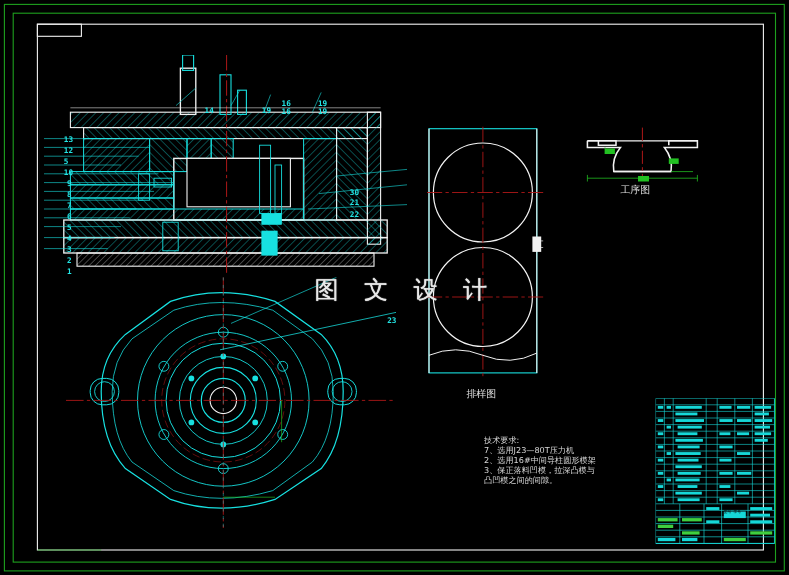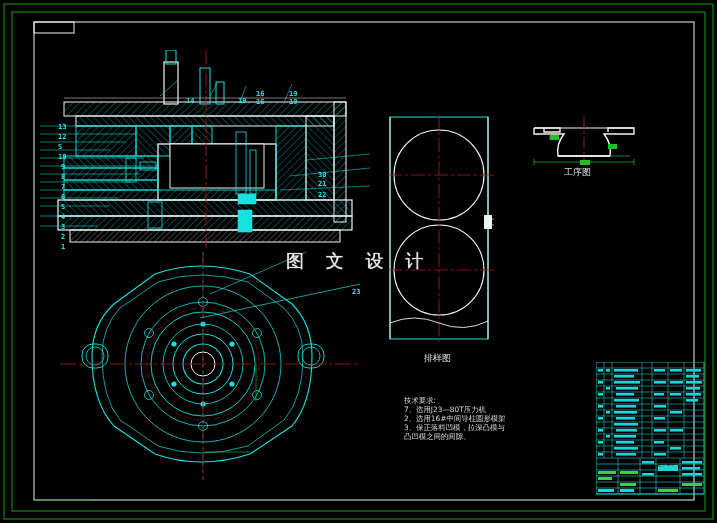--- a/index.html
+++ b/index.html
@@ -1,24 +1,24 @@
 <!DOCTYPE html>
 <html><head>
 <meta charset="utf-8">
 <style>
   html,body{margin:0;padding:0;background:#000;}
   body{width:717px;height:523px;overflow:hidden;font-family:"DejaVu Sans",sans-serif;}
   #stage{position:relative;width:717px;height:523px;background:#000;}
   .abs{position:absolute;}
   svg{display:block;}
-  .wm{position:absolute;left:286px;top:249px;color:#e8e8e8;font-size:18px;letter-spacing:8px;
+  .wm{position:absolute;left:286px;top:249px;color:#e8e8e8;font-size:22px;letter-spacing:8px;
       font-family:"DejaVu Serif",serif;white-space:nowrap;text-shadow:0 0 1px #fff;}
   .req{position:absolute;left:404px;top:396px;color:#d8d8d8;font-size:7.4px;line-height:9.1px;
        font-family:"DejaVu Sans",sans-serif;white-space:nowrap;}
-  .req div{white-space:nowrap;}
+  .req div{white-space:nowrap;margin-left:36px;}
   .vlab{position:absolute;color:#e0e0e0;font-size:9px;font-family:Liberation Sans, sans-serif;white-space:nowrap;}
   .cal{position:absolute;color:#23e5e5;font-size:7px;font-family:"DejaVu Sans Mono",monospace;white-space:nowrap;font-weight:bold;}
   .tbtxt{position:absolute;color:#16d8d8;font-size:3.4px;font-family:"DejaVu Sans Mono",monospace;
          white-space:nowrap;line-height:3.6px;}
 </style>
 </head>
 <body>
 
 <div id="stage">
 

